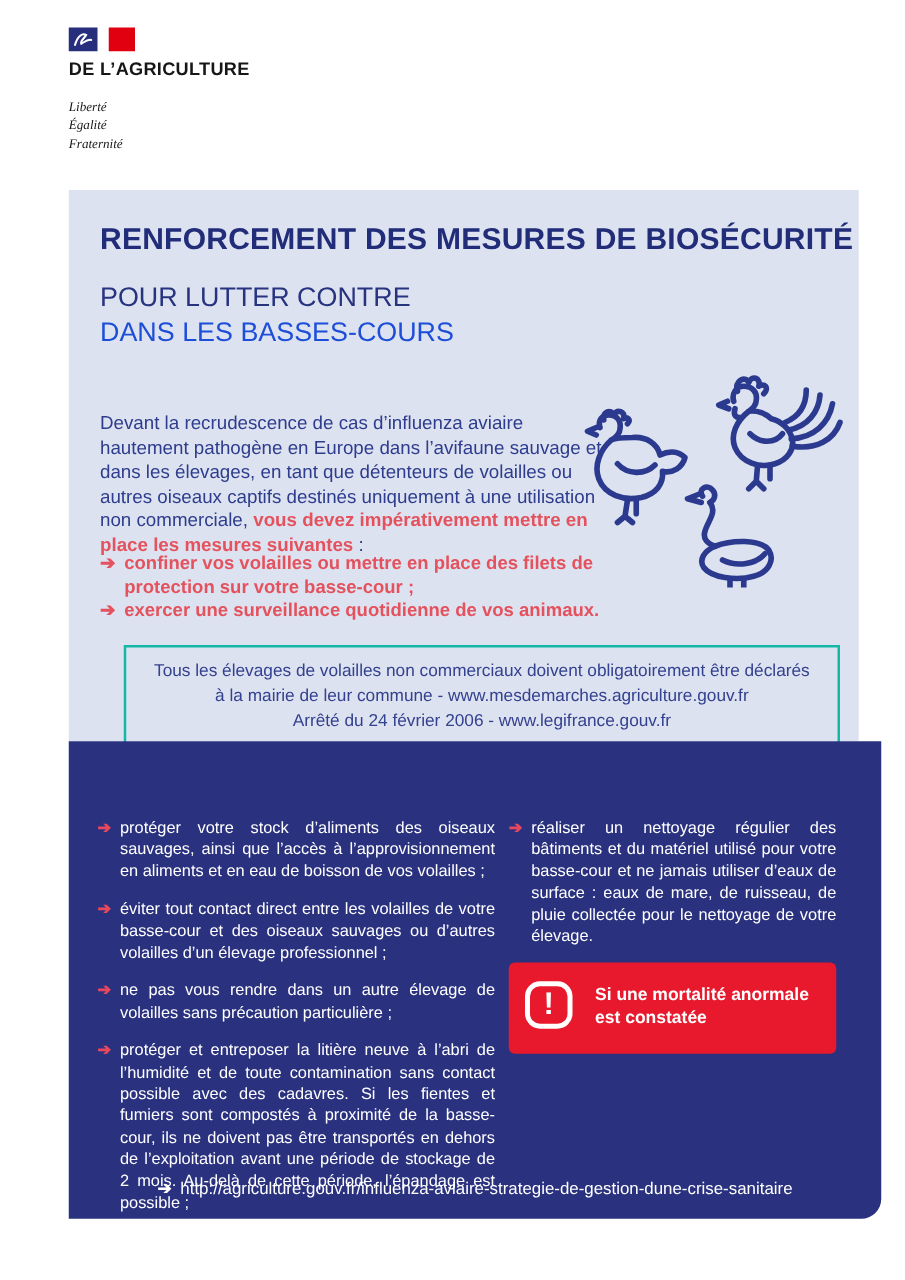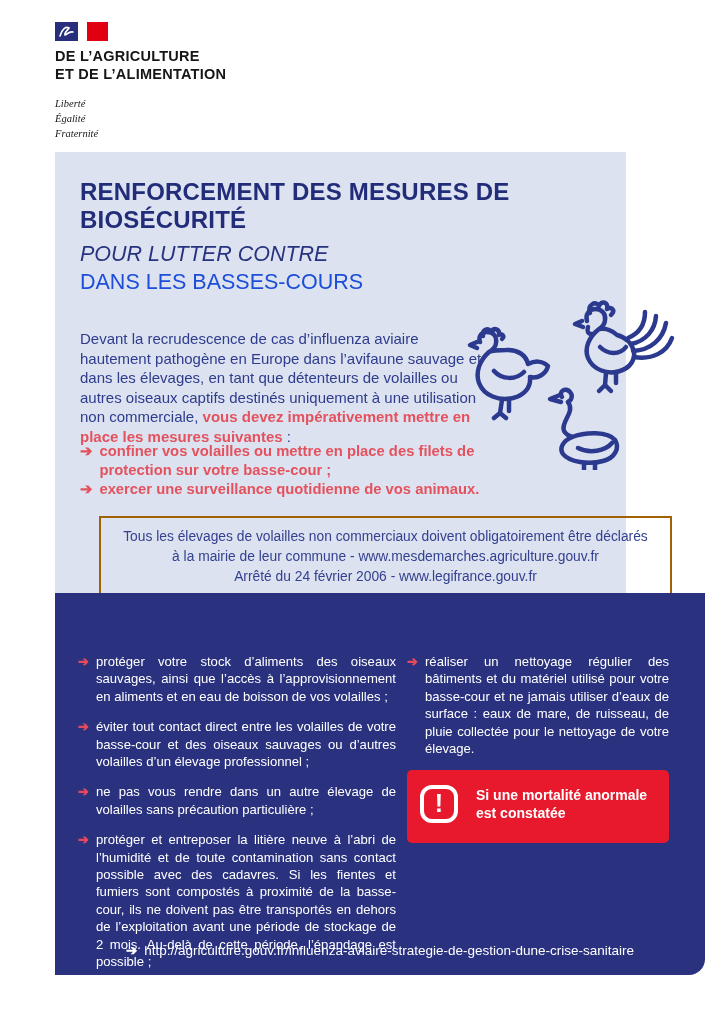--- a/index.html
+++ b/index.html
@@ -15,40 +15,40 @@
   .flag { display:flex; height:19px; width:53px; margin-bottom:7px; position:relative; }
   .flag-blue  { width:23px; background:#272f7d; position:relative; }
   .flag-white { width:9px;  background:#ffffff; }
   .flag-red   { width:21px; background:#e1000f; }
   .flag-blue svg { position:absolute; left:3px; top:2px; }
   .ministry { font-weight:bold; font-size:14.5px; line-height:1.22; color:#161616; letter-spacing:.25px; }
   .motto { font-family:"Liberation Serif", serif; font-style:italic; font-size:10.5px;
            color:#161616; margin-top:14px; line-height:1.4; }
 
   
-  .hero { position:absolute; left:55px; top:152px; width:571px; height:441px; background:#dde2f0; }
+  .hero { position:absolute; left:55px; top:152px; width:632px; height:441px; background:#dde2f0; }
   .hero-titles { padding:26px 0 0 25px; }
   .t1 { color:#222d7a; font-size:24px;  font-weight:bold; letter-spacing:.2px; }
-  .t2 { color:#27337f; font-size:21.5px; margin-top:8px;font-style:italic; }
+  .t2 { color:#27337f; font-size:21.5px; margin-top:20px; }
   .t3 { color:#e2001b; font-size:39px;  font-weight:bold; margin-top:1px; letter-spacing:.4px; }
   .t4 { color:#1d4ed8; font-size:21.5px; margin-top:3px; }
 
   .intro { position:absolute; left:25px; top:177px; width:402px;
            color:#2d3c8d; font-size:15px; line-height:1.3; }
   .intro .hl { color:#e4525e; font-weight:bold; }
 
   .hero-bullets { position:absolute; left:25px; top:290px; width:420px; }
   .hero-bullet { display:flex; gap:7px; color:#e4525e; font-weight:bold;
                  font-size:14.8px; line-height:1.28; }
   .hero-bullet .arrow { flex:0 0 auto; }
 
   .birds { position:absolute; left:402px; top:146px; width:230px; height:172px; }
 
   .notice { position:absolute; left:44px; top:364px; width:573px;
-            border:2px solid #a16207; padding:9px 14px 10px;
+            border:2px solid #14b8a6; padding:9px 14px 10px;
             text-align:center; color:#33418f; font-size:13.8px; line-height:1.45; }
 
   
   .measures { position:absolute; left:55px; top:593px; width:650px; height:382px;
               background:#2a327f; border-radius:0 0 16px 0; color:#fff; }
   .measures-heading { padding-top:22px; text-align:center; font-weight:bold;
                       font-size:14px; line-height:1.5; letter-spacing:.2px; }
   .col-left  { position:absolute; left:23px;  top:60px; width:318px; }
   .col-right { position:absolute; left:352px; top:60px; width:262px; }
   .m-bullet { display:flex; gap:7px; font-size:13.1px; line-height:1.33;
@@ -78,21 +78,20 @@
     <div class="flag-blue">
       <svg width="17" height="15" viewBox="0 0 17 15">
         <path d="M2 12 C4 5 8 2 11 4 C9 7 6 9 7 11 C9 10 12 7 15 8" stroke="#ffffff" fill="none" stroke-width="1.6" stroke-linecap="round"></path>
       </svg>
     </div>
     <div class="flag-white"></div>
     <div class="flag-red"></div>
   </div>
   <div class="ministry">
     <div>DE L’AGRICULTURE</div>
-    <div>ET DE L’ALIMENTATION</div>
   </div>
   <div class="motto">
     <div>Liberté</div>
     <div>Égalité</div>
     <div>Fraternité</div>
   </div>
 </div>
 
 <div class="hero">
 

